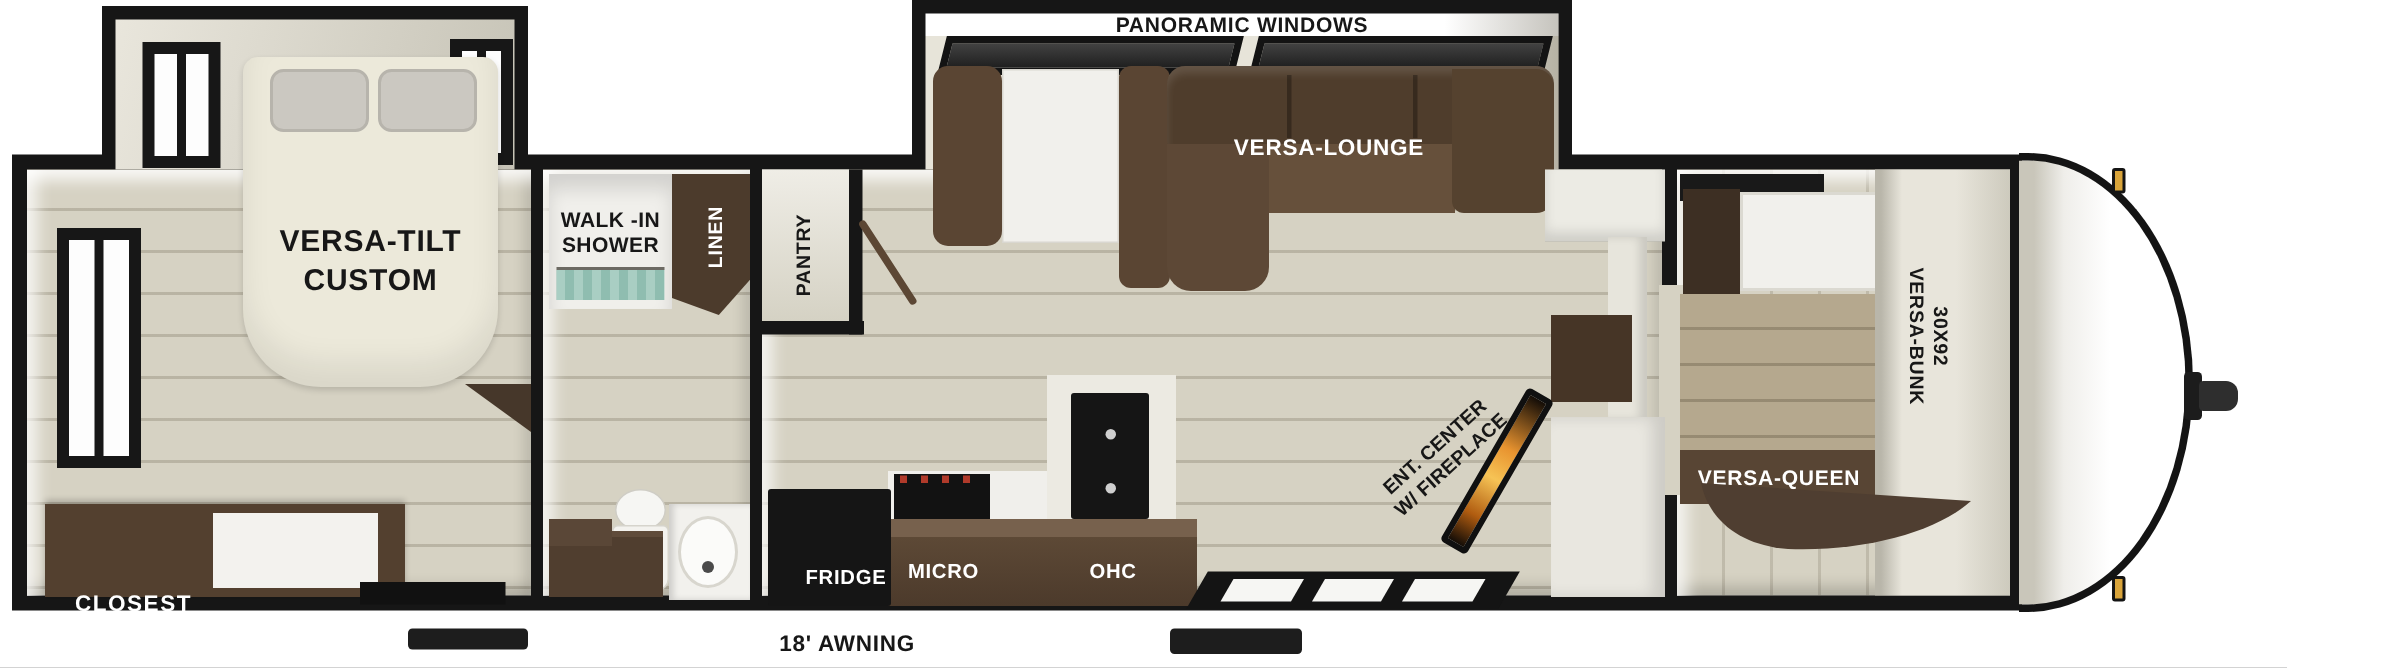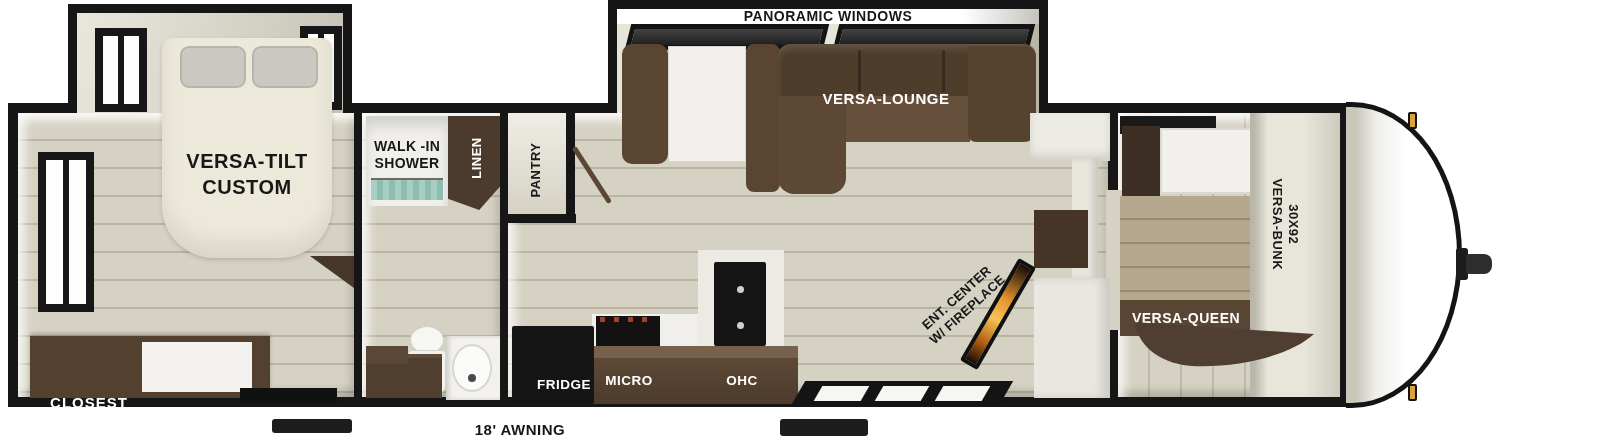--- a/index.html
+++ b/index.html
@@ -168,15 +168,15 @@
   </div>
 
   <div class="abs" style="left:1346px;top:102px;width:116px;height:306px;
               background:linear-gradient(90deg,#c9c6ba 0 10px,#efeeea 30px,#ffffff 55%);
               border:5px solid #141414;border-left:none;border-radius:0 110px 110px 0 / 0 153px 153px 0;"></div>
   <div class="abs" style="left:1408px;top:112px;width:9px;height:17px;background:#d9a43a;border:2px solid #141414;border-radius:2px;"></div>
   <div class="abs" style="left:1408px;top:384px;width:9px;height:17px;background:#d9a43a;border:2px solid #141414;border-radius:2px;"></div>
   <div class="abs" style="left:1456px;top:248px;width:12px;height:32px;background:#1c1c1c;border-radius:3px;"></div>
   <div class="abs" style="left:1466px;top:254px;width:26px;height:20px;background:#2e2e2e;border-radius:3px 8px 8px 3px;"></div>
 
-  <div class="lbl" style="left:430px;top:421px;width:180px;font-size:15px;">18' AWNING</div>
+  <div class="lbl" style="left:430px;top:421px;width:180px;font-size:15px;text-align:right;">18' AWNING</div>
 
 </div>
 
 </body></html>

